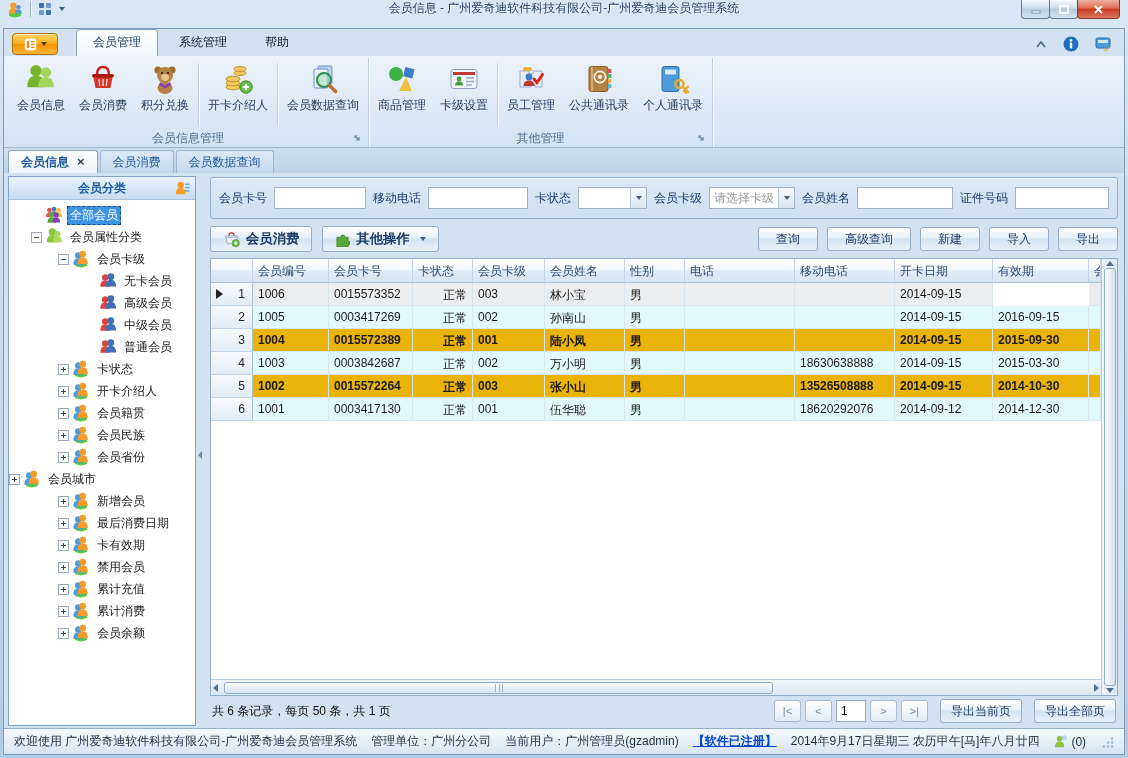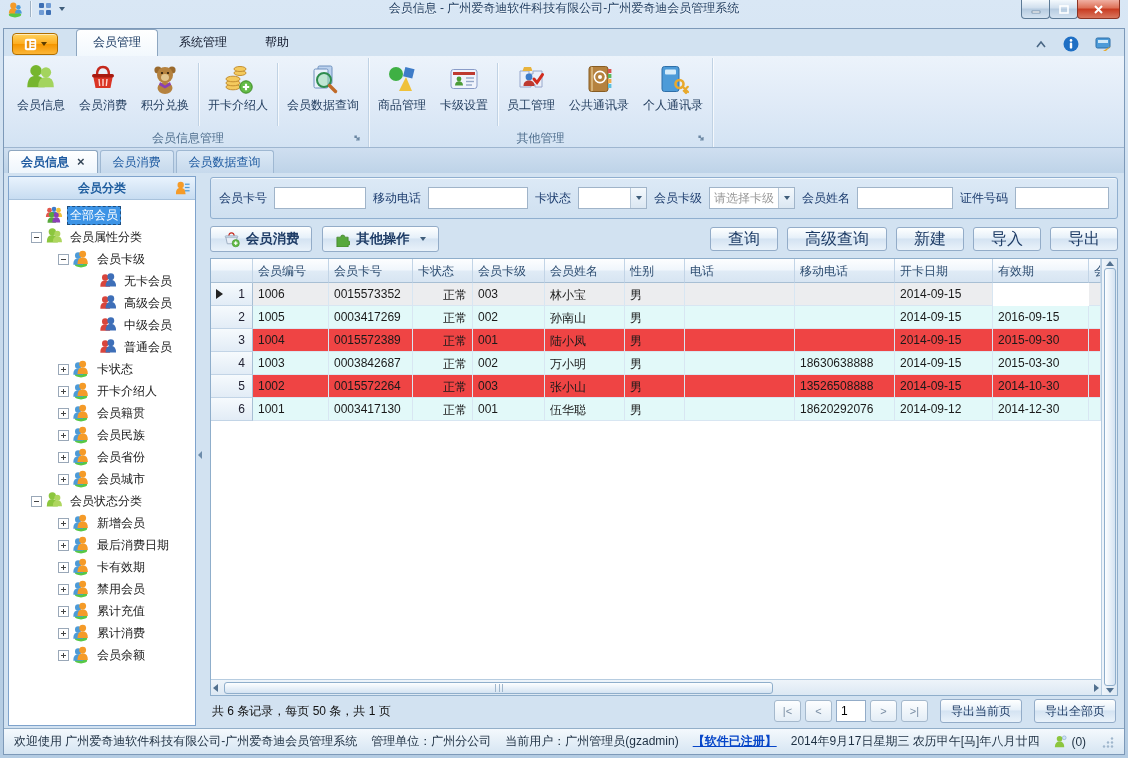--- a/index.html
+++ b/index.html
@@ -65,34 +65,34 @@
   .fin{height:22px;border:1px solid #a0b4c9;background:#fff;padding:0 4px;font-size:12px;}
   .fsel{height:22px;border:1px solid #a0b4c9;background:#fff;display:flex;align-items:center;}
   .fsel-text{flex:1;padding:0 4px;white-space:nowrap;overflow:hidden;}
   .fsel-text.ph{color:#999;}
   .fsel-btn{width:16px;height:100%;border-left:1px solid #b8c8d8;background:linear-gradient(180deg,#f4f9fd,#dbe7f2);display:flex;align-items:center;justify-content:center;}
 
   
   .toolbar{height:28px;display:flex;align-items:center;margin-bottom:5px;}
   .tbtn{height:26px;display:flex;align-items:center;gap:6px;padding:0 12px;margin-right:10px;border:1px solid #93acc8;border-radius:3px;color:#1e3c66;font-weight:bold;background:linear-gradient(180deg,#feffff,#e6f0f9 45%,#d4e3f2 50%,#e9f2fa);}
   .tb-spacer{flex:1;}
-  .btn{height:24px;padding:0 17px;margin-left:9px;border:1px solid #93acc8;border-radius:3px;color:#1e3c66;background:linear-gradient(180deg,#feffff,#e6f0f9 45%,#d4e3f2 50%,#e9f2fa);font-size:16px;}
+  .btn{height:24px;padding:0 17px;margin-left:9px;border:1px solid #93acc8;border-radius:3px;color:#1e3c66;background:linear-gradient(180deg,#feffff,#e6f0f9 45%,#d4e3f2 50%,#e9f2fa);font-size:12px;}
 
   
   .grid{flex:1;border:1px solid #8faecb;background:#fff;display:flex;min-height:0;}
   .grid-main{flex:1;display:flex;flex-direction:column;min-width:0;}
   .grid-header{display:flex;height:24px;flex:none;}
   .gh-cell{flex:none;background:linear-gradient(180deg,#fdfeff,#f0f6fc 48%,#e0ebf6 52%,#d7e5f2);border-right:1px solid #c2d4e6;border-bottom:1px solid #a8bfd4;color:#2b4b6f;padding:4px 0 0 5px;white-space:nowrap;overflow:hidden;}
   .gh-corner{width:42px;}
   .grow{display:flex;height:23px;flex:none;}
   .g-rowhead{width:42px;flex:none;background:linear-gradient(180deg,#f6fafd,#e2ecf6);border-right:1px solid #a8bfd4;border-bottom:1px solid #c2d4e6;display:flex;align-items:center;justify-content:flex-end;padding-right:7px;position:relative;color:#223;}
   .g-rowhead .ind{position:absolute;left:5px;top:6px;width:0;height:0;border-top:5px solid transparent;border-bottom:5px solid transparent;border-left:7px solid #222;}
   .gcell{flex:none;border-right:1px solid #d8e6f2;border-bottom:1px solid #d8e6f2;padding:4px 5px 0;white-space:nowrap;overflow:hidden;}
   .gcell.right{text-align:right;}
-  .row-odd .gcell{background:#ef4444;}
+  .row-odd .gcell{background:#eab308;font-weight:bold;}
   .row-even .gcell{background:#e2f9f9;}
   .row-focused .gcell{background:#ecedef;}
   .grid-filler{flex:1;background:#fff;}
   .hscroll{height:16px;flex:none;border-top:1px solid #b6cce0;background:linear-gradient(180deg,#eef4fa,#dce8f3);display:flex;align-items:center;padding:0 2px;}
   .hthumb{height:12px;width:62%;margin-left:6px;border:1px solid #8faecb;border-radius:3px;background:linear-gradient(180deg,#fdfeff,#d4e3f2);display:flex;align-items:center;justify-content:center;}
   .grip3{width:8px;height:8px;border-left:1px solid #9fb6cc;border-right:1px solid #9fb6cc;background:linear-gradient(90deg,transparent 3px,#9fb6cc 3px,#9fb6cc 4px,transparent 4px);}
   .vscroll{width:16px;flex:none;border-left:1px solid #b6cce0;background:linear-gradient(90deg,#eef4fa,#dce8f3);display:flex;flex-direction:column;align-items:center;padding:2px 0;}
   .vthumb{flex:1;width:12px;margin:2px 0;border:1px solid #8faecb;border-radius:3px;background:linear-gradient(90deg,#fdfeff,#d4e3f2);}
   .tri{width:0;height:0;}
   .tri.left{border-top:4px solid transparent;border-bottom:4px solid transparent;border-right:5px solid #51708f;}
@@ -547,44 +547,32 @@
               <svg width="18" height="18" viewBox="0 0 32 32">
                 <ellipse cx="16" cy="26" rx="11" ry="5" fill="#57C846"></ellipse>
                 <circle cx="11" cy="9.7" r="5.699999999999999" fill="#4D9BD8"></circle>
                 <path d="M 2.3000000000000007 26.2 Q 2.3000000000000007 14.8 11 14.8 Q 19.7 14.8 19.7 26.2 Z" fill="#4D9BD8"></path>
                 <circle cx="19" cy="7.279999999999999" r="6.08" fill="#F59B28"></circle>
                 <path d="M 9.72 24.880000000000003 Q 9.72 12.719999999999999 19 12.719999999999999 Q 28.28 12.719999999999999 28.28 24.880000000000003 Z" fill="#F59B28"></path>
               </svg>
             </span>
             <span class="tlabel" style="margin-left: 4px;">会员省份</span>
           </div>
-          <div class="trow" style="padding-left: 49px;">
+          <div class="trow" style="">
             <span class="exp plus"></span>
             <span class="ic">
               <svg width="18" height="18" viewBox="0 0 32 32">
                 <ellipse cx="16" cy="26" rx="11" ry="5" fill="#57C846"></ellipse>
                 <circle cx="11" cy="9.7" r="5.699999999999999" fill="#4D9BD8"></circle>
                 <path d="M 2.3000000000000007 26.2 Q 2.3000000000000007 14.8 11 14.8 Q 19.7 14.8 19.7 26.2 Z" fill="#4D9BD8"></path>
                 <circle cx="19" cy="7.279999999999999" r="6.08" fill="#F59B28"></circle>
                 <path d="M 9.72 24.880000000000003 Q 9.72 12.719999999999999 19 12.719999999999999 Q 28.28 12.719999999999999 28.28 24.880000000000003 Z" fill="#F59B28"></path>
               </svg>
             </span>
             <span class="tlabel" style="margin-left: 4px;">会员城市</span>
-          </div>
-          <div class="trow" style="padding-left: 22px;">
-            <span class="exp"></span>
-            <span class="ic">
-              <svg width="18" height="18" viewBox="0 0 32 32">
-                <circle cx="13" cy="6.86" r="6.46" fill="#8CC63E"></circle>
-                <path d="M 3.1400000000000006 25.56 Q 3.1400000000000006 12.64 13 12.64 Q 22.86 12.64 22.86 25.56 Z" fill="#8CC63E"></path>
-                <circle cx="22" cy="10.120000000000001" r="5.319999999999999" fill="#AED65E"></circle>
-                <path d="M 13.88 25.52 Q 13.88 14.88 22 14.88 Q 30.119999999999997 14.88 30.119999999999997 25.52 Z" fill="#AED65E"></path>
-              </svg>
-            </span>
-            <span class="tlabel" style="margin-left: 4px;">会员状态分类</span>
           </div>
           <div class="trow" style="padding-left: 49px;">
             <span class="exp plus"></span>
             <span class="ic">
               <svg width="18" height="18" viewBox="0 0 32 32">
                 <ellipse cx="16" cy="26" rx="11" ry="5" fill="#57C846"></ellipse>
                 <circle cx="11" cy="9.7" r="5.699999999999999" fill="#4D9BD8"></circle>
                 <path d="M 2.3000000000000007 26.2 Q 2.3000000000000007 14.8 11 14.8 Q 19.7 14.8 19.7 26.2 Z" fill="#4D9BD8"></path>
                 <circle cx="19" cy="7.279999999999999" r="6.08" fill="#F59B28"></circle>
                 <path d="M 9.72 24.880000000000003 Q 9.72 12.719999999999999 19 12.719999999999999 Q 28.28 12.719999999999999 28.28 24.880000000000003 Z" fill="#F59B28"></path>

